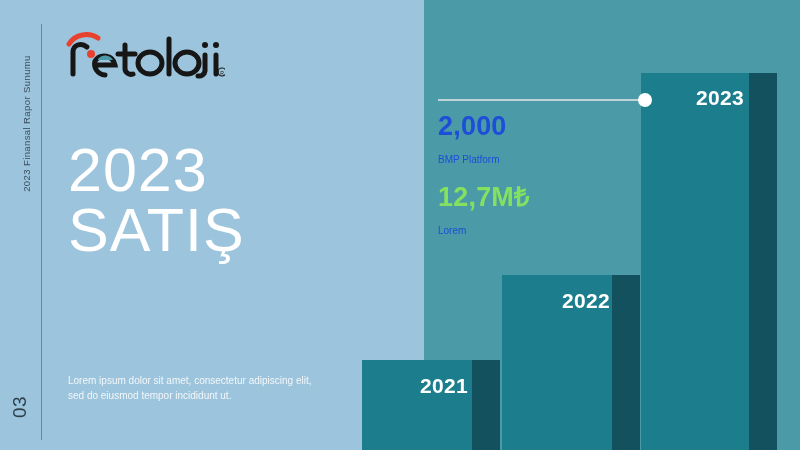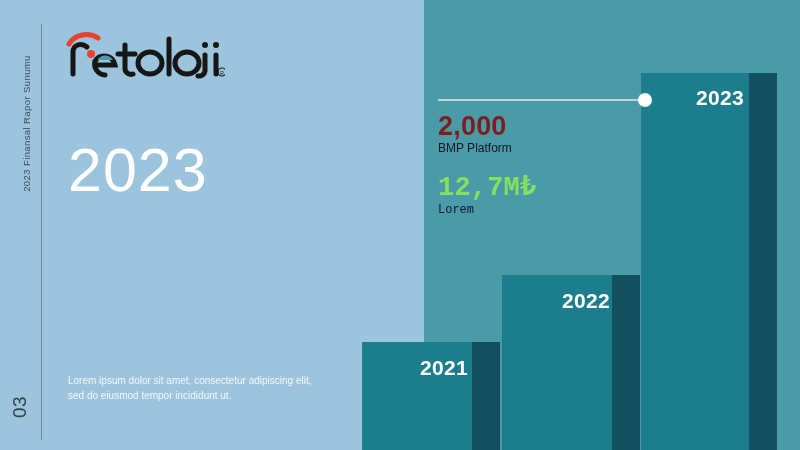--- a/index.html
+++ b/index.html
@@ -121,21 +121,21 @@
   }
   .bar .year {
     position: absolute;
     color: #ffffff;
     font-size: 21px;
     font-weight: 700;
     letter-spacing: 0.3px;
     white-space: nowrap;
   }
 
-  #bar-2021 { left: 362px; width: 138px; height: 108px; }
+  #bar-2021 { left: 362px; width: 138px; height: 90px; }
   #bar-2021 .face { width: 110px; }
   #bar-2021 .year { left: 58px; top: 14px; }
 
   #bar-2022 { left: 502px; width: 138px; height: 175px; }
   #bar-2022 .face { width: 110px; }
   #bar-2022 .year { left: 60px; top: 14px; }
 
   #bar-2023 { left: 641px; width: 136px; height: 377px; }
   #bar-2023 .face { width: 108px; }
   #bar-2023 .year { left: 55px; top: 13px; }
@@ -160,30 +160,30 @@
     left: 438px;
     top: 112px;
     width: 230px;
   }
   .stat-value {
     font-size: 27px;
     font-weight: 700;
     line-height: 1.08;
     letter-spacing: 0.2px;
   }
-  .stat-value.v-yellow { color: #7f1d1d; }
+  .stat-value.v-yellow { color: #1d4ed8; }
   .stat-value.v-green  { color: #84E05F; }
   .stat-label {
-    font-size: 12px;
+    font-size: 10px;
     font-weight: 400;
-    color: #0f172a;
+    color: #1d4ed8;
     line-height: 1.3;
-    margin-top: 0;
-  }
-  .stat-block + .stat-block { margin-top: 17px; font-family: Liberation Mono, monospace; }
+    margin-top: 12px;
+  }
+  .stat-block + .stat-block { margin-top: 17px; }
 </style>
 </head>
 <body>
 
 <div id="slide">
 
   <div class="panel-left"></div>
   <div class="panel-right"></div>
 
   <div class="rail-line"></div>
@@ -217,20 +217,21 @@
       <path d="M151 28 L151 47" stroke="#161616" stroke-width="5" fill="none" stroke-linecap="round"></path>
       <circle cx="151" cy="18" r="3" fill="#161616"></circle>
 
       <circle cx="157" cy="45" r="4" stroke="#161616" stroke-width="1.2" fill="none"></circle>
       <text x="157" y="47.6" font-size="5" text-anchor="middle" fill="#161616" font-family="Liberation Sans, sans-serif">R</text>
     </svg>
   </div>
 
   <div class="headline">
     <span class="hl-line">2023</span>
+    <span class="hl-line">SATIŞ</span>
   </div>
 
   <div class="bodycopy">Lorem ipsum dolor sit amet, consectetur adipiscing elit, sed do eiusmod tempor incididunt ut.</div>
 
   <div class="bar" id="bar-2021">
     <div class="face"></div>
     <div class="side"></div>
     <div class="year">2021</div>
   </div>
 

